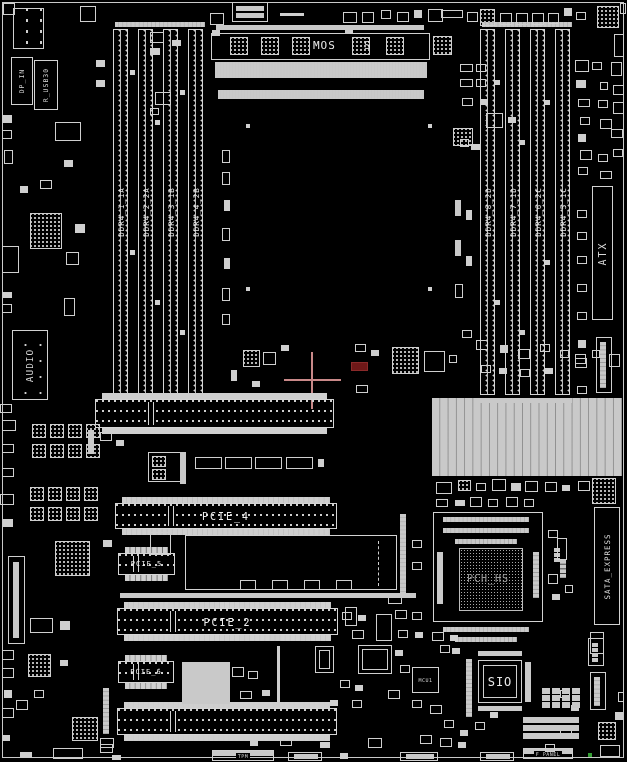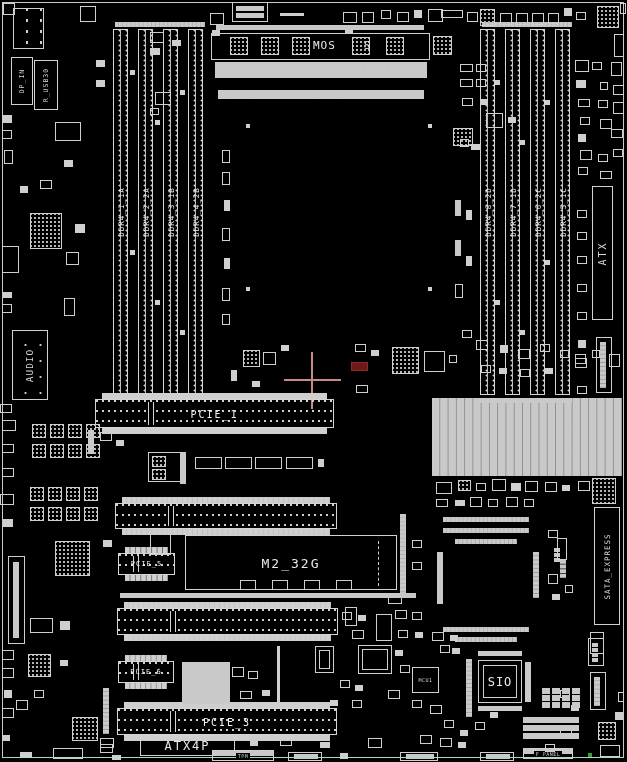--- a/index.html
+++ b/index.html
@@ -116,69 +116,69 @@
     <span class="vlab" style="font-size:9.5px;background:#000;padding:1px 2px;">AUDIO</span>
   </div>
 
   <div class="abs crossh" style="left: 284px; top: 379px; width: 57px; height: 2px; background: rgb(201, 137, 137);"></div>
   <div class="abs crossv" style="left: 311px; top: 352px; width: 2px; height: 57px; background: rgb(201, 137, 137);"></div>
   <div class="abs hlbox" style="left: 351px; top: 362px; width: 17px; height: 9px; background: rgb(110, 24, 24); border: 1px solid rgb(138, 42, 42);"></div>
   <div class="abs hldot" style="left: 588px; top: 753px; width: 4px; height: 4px; background: rgb(53, 160, 53);"></div>
 
   <div class="abs pcie" style="left:95px;top:399px;width:239px;height:29px;">
     <div class="notch"></div>
-    <span class="lbl">PCIE_1</span>
     </div>
   <div class="abs pcie" style="left:115px;top:503px;width:222px;height:26px;">
     <div class="notch"></div>
+    <span class="lbl">PCIE_4</span>
     </div>
   <div class="abs pcie" style="left:118px;top:553px;width:57px;height:22px;">
     <div class="notch sm"></div>
     <span class="lbl small">PCIE_5</span>
     </div>
   <div class="abs pcie" style="left:117px;top:608px;width:221px;height:27px;">
     <div class="notch"></div>
+    <span class="lbl">PCIE_2</span>
     </div>
   <div class="abs pcie" style="left:118px;top:661px;width:56px;height:22px;">
     <div class="notch sm"></div>
     <span class="lbl small">PCIE_6</span>
     </div>
   <div class="abs pcie" style="left:117px;top:708px;width:220px;height:27px;">
     <div class="notch"></div>
-    <span class="lbl">PCIE_3</span>
     </div>
 
   <div class="abs outline" style="left:185px;top:535px;width:212px;height:55px;">
-    <span class="lbl" style="position:absolute;left:0;right:0;top:50%;transform:translateY(-50%);text-align:center;font-size:13px;letter-spacing:2px;color:#e8e8e8;">M2_32G</span>
     <div class="abs dashv" style="left:192px;top:5px;width:1px;height:45px;"></div>
   </div>
 
+  <div class="abs outline" style="left:433px;top:512px;width:110px;height:110px;">
+    <div class="abs pch-field" style="left:25px;top:35px;width:64px;height:63px;"></div>
+    <span style="position:absolute;left:0;right:0;top:60px;text-align:center;font-size:10px;letter-spacing:1px;color:#9b9b9b;">PCH_HS</span>
+  </div>
 
   <div class="abs outline" style="left:478px;top:660px;width:44px;height:43px;">
     <div class="abs" style="inset:4px;border:1px solid #cfcfcf;"></div>
     <span style="position:absolute;left:0;right:0;top:50%;transform:translateY(-50%);text-align:center;font-size:12px;letter-spacing:1px;color:#e8e8e8;">SIO</span>
   </div>
 
   <div class="abs outline" style="left:412px;top:667px;width:27px;height:26px;">
     <span class="tinylab"><span>MCU1</span></span>
   </div>
 
   <div class="abs outline vl-box" style="left:592px;top:186px;width:21px;height:134px;">
     <span class="vlab" style="font-size:10px;letter-spacing:2px;">ATX</span>
   </div>
   <div class="abs dc-o" style="left:596px;top:337px;width:16px;height:56px;"></div>
   <div class="abs dc-pv" style="left:600px;top:342px;width:8px;height:46px;"></div>
 
   <div class="abs outline vl-box" style="left:594px;top:507px;width:26px;height:118px;">
     <span class="vlab" style="font-size:7.5px;">SATA_EXPRESS</span>
   </div>
 
-  <div class="abs outline" style="left:140px;top:735px;width:95px;height:21px;">
-    <span style="position:absolute;left:0;right:0;top:50%;transform:translateY(-50%);text-align:center;font-size:12px;letter-spacing:2px;color:#e8e8e8;">ATX4P</span>
-  </div>
 
   <div class="abs dc-o dc-ph" style="left:212px;top:750px;width:62px;height:11px;">
     <span class="tinylab"><span>TPM</span></span>
   </div>
 
   <div class="abs dc-o dc-ph" style="left:523px;top:748px;width:50px;height:11px;">
     <span class="tinylab"><span>F_PANEL</span></span>
   </div>
 
   <div id="deco">

